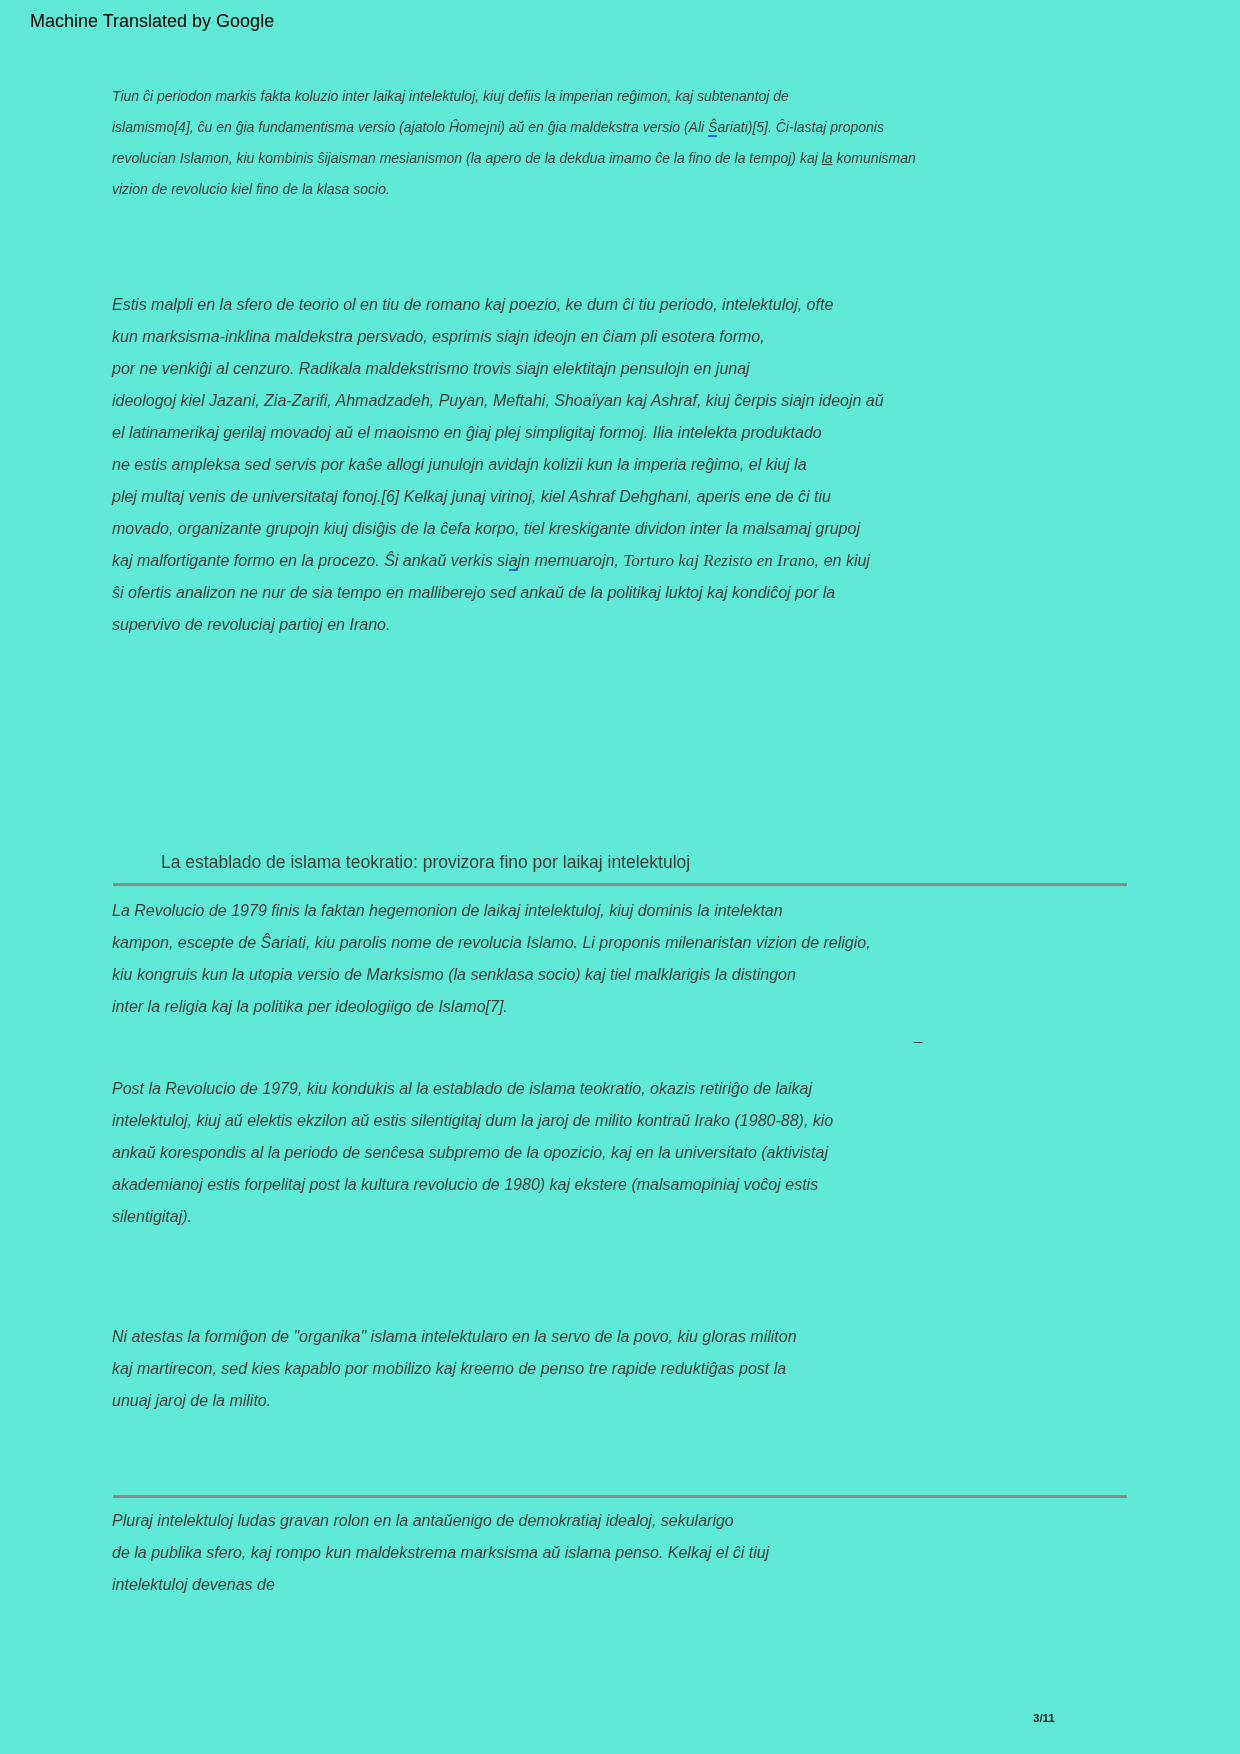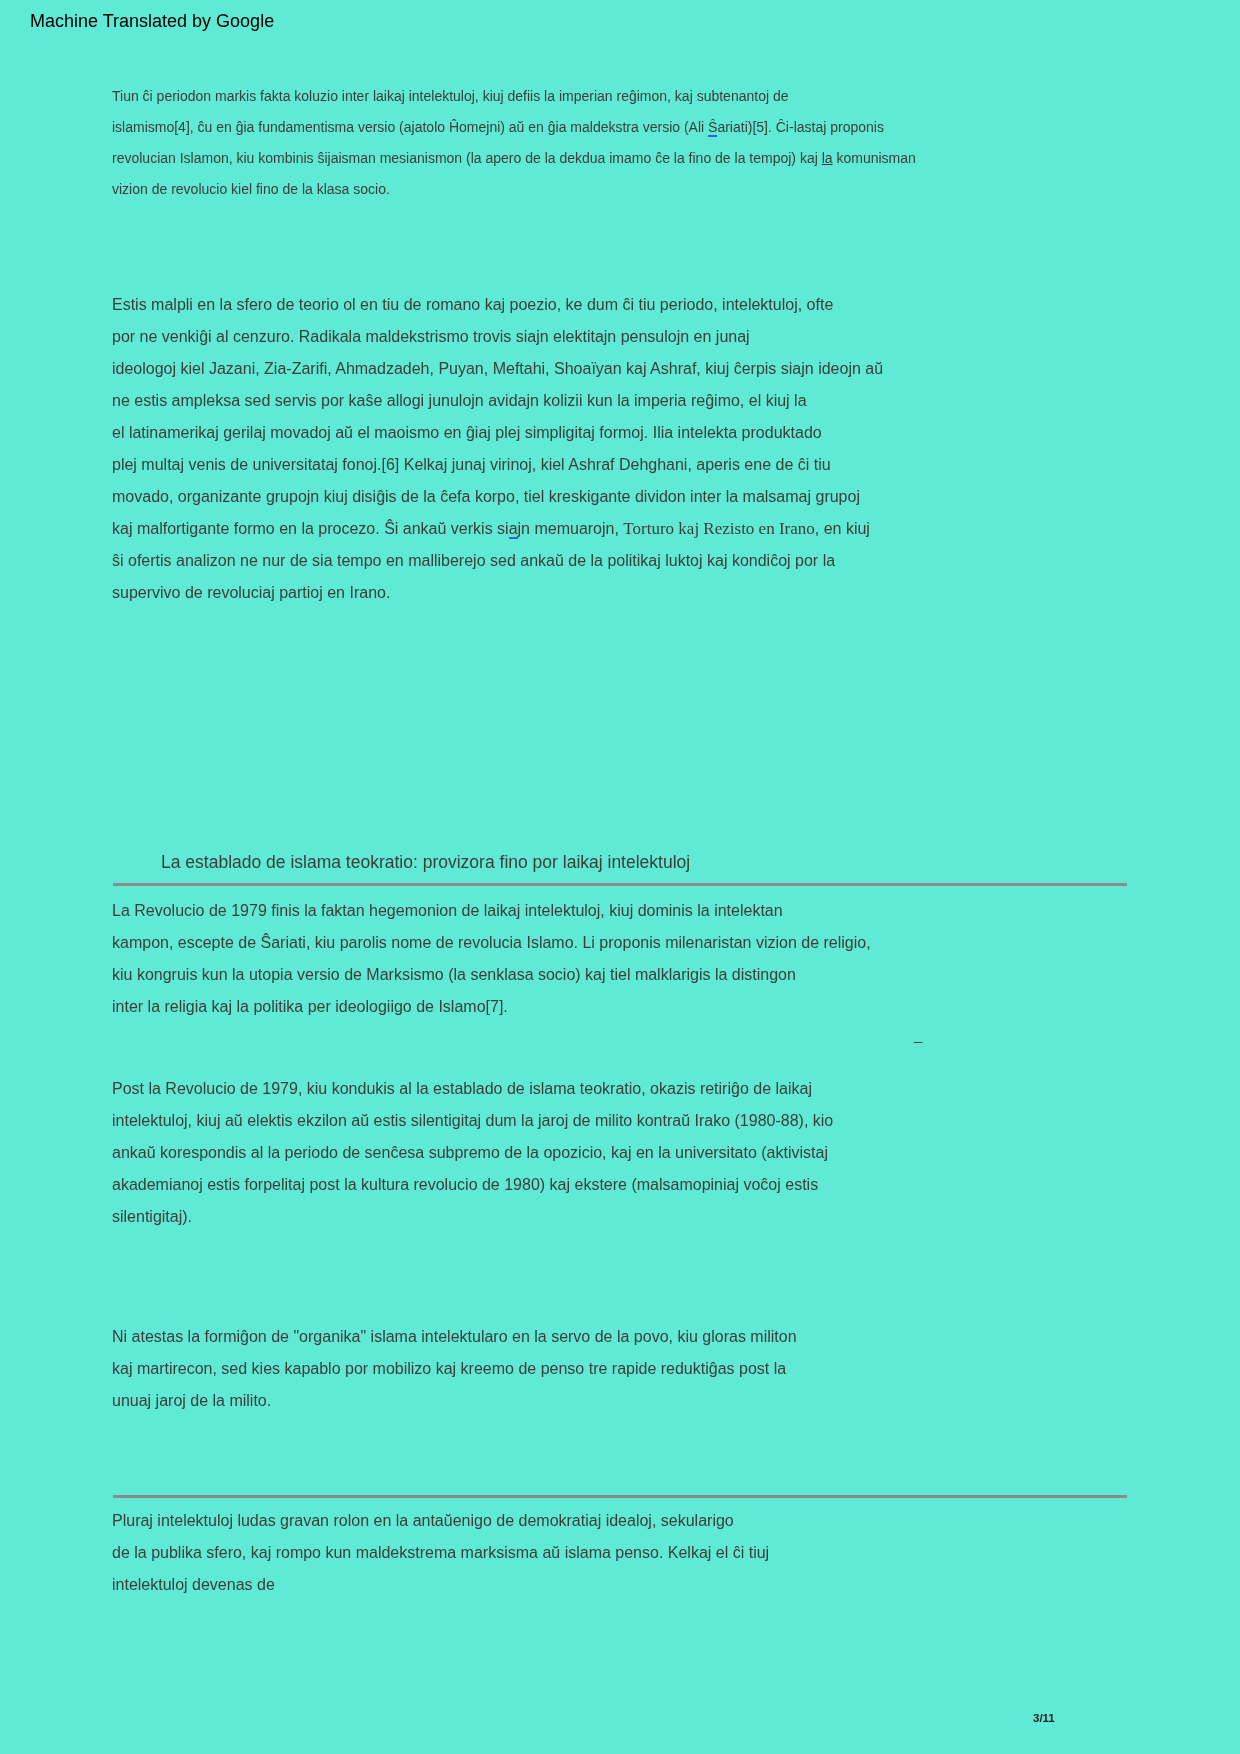--- a/index.html
+++ b/index.html
@@ -21,20 +21,21 @@
     font-size: 18px;
     color: #000000;
     font-family: "Liberation Sans", sans-serif;
   }
   .para {
     position: absolute;
     left: 112px;
     font-size: 16px;
     line-height: 32px;
     white-space: nowrap;
+    font-style: italic;
   }
   .para-small {
     font-size: 14px;
     line-height: 31px;
   }
   .line { white-space: nowrap; }
   .heading {
     position: absolute;
     left: 113px;
     font-size: 17.5px;
@@ -91,24 +92,25 @@
 
   <div class="para para-small" style="top:81px">
     <div class="line">Tiun ĉi periodon markis fakta koluzio inter laikaj intelektuloj, kiuj defiis la imperian reĝimon, kaj subtenantoj de</div>
     <div class="line"><span>islamismo[4], ĉu en ĝia fundamentisma versio (ajatolo Ĥomejni) aŭ en ĝia maldekstra versio (Ali </span><span class="blue-underline">Ŝ</span><span>ariati)[5]. Ĉi-lastaj proponis</span></div>
     <div class="line"><span>revolucian Islamon, kiu kombinis ŝijaisman mesianismon (la apero de la dekdua imamo ĉe la fino de la tempoj) kaj </span><span class="plain-underline">la</span><span> komunisman</span></div>
     <div class="line">vizion de revolucio kiel fino de la klasa socio.</div>
   </div>
 
   <div class="para" style="top:289px">
     <div class="line">Estis malpli en la sfero de teorio ol en tiu de romano kaj poezio, ke dum ĉi tiu periodo, intelektuloj, ofte</div>
+    <div class="line">kun marksisma-inklina maldekstra persvado, esprimis siajn ideojn en ĉiam pli esotera formo,</div>
     <div class="line">por ne venkiĝi al cenzuro. Radikala maldekstrismo trovis siajn elektitajn pensulojn en junaj</div>
     <div class="line">ideologoj kiel Jazani, Zia-Zarifi, Ahmadzadeh, Puyan, Meftahi, Shoaïyan kaj Ashraf, kiuj ĉerpis siajn ideojn aŭ</div>
+    <div class="line">el latinamerikaj gerilaj movadoj aŭ el maoismo en ĝiaj plej simpligitaj formoj. Ilia intelekta produktado</div>
     <div class="line">ne estis ampleksa sed servis por kaŝe allogi junulojn avidajn kolizii kun la imperia reĝimo, el kiuj la</div>
-    <div class="line">el latinamerikaj gerilaj movadoj aŭ el maoismo en ĝiaj plej simpligitaj formoj. Ilia intelekta produktado</div>
     <div class="line">plej multaj venis de universitataj fonoj.[6] Kelkaj junaj virinoj, kiel Ashraf Dehghani, aperis ene de ĉi tiu</div>
     <div class="line">movado, organizante grupojn kiuj disiĝis de la ĉefa korpo, tiel kreskigante dividon inter la malsamaj grupoj</div>
     <div class="line"><span>kaj malfortigante formo en la procezo. Ŝi ankaŭ verkis si</span><span class="blue-underline">a</span><span>jn memuarojn, </span><span class="book-title">Torturo kaj Rezisto en Irano</span><span>, en kiuj</span></div>
     <div class="line">ŝi ofertis analizon ne nur de sia tempo en malliberejo sed ankaŭ de la politikaj luktoj kaj kondiĉoj por la</div>
     <div class="line">supervivo de revoluciaj partioj en Irano.</div>
   </div>
 
   <div class="heading" style="top:849px">La establado de islama teokratio: provizora fino por laikaj intelektuloj</div>
   <div class="rule" style="top:883px"></div>
 

